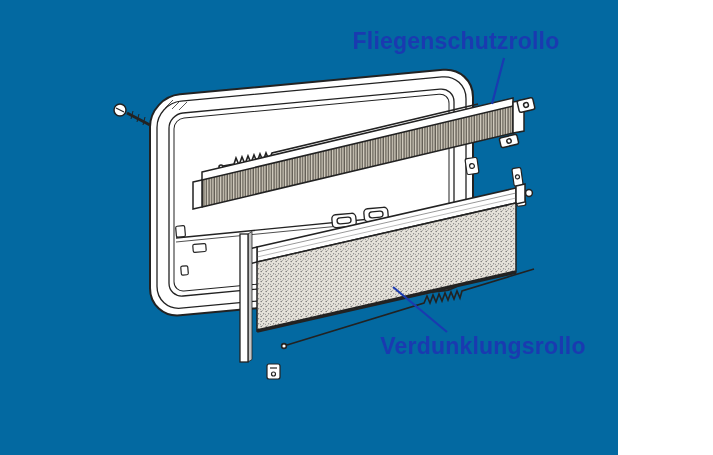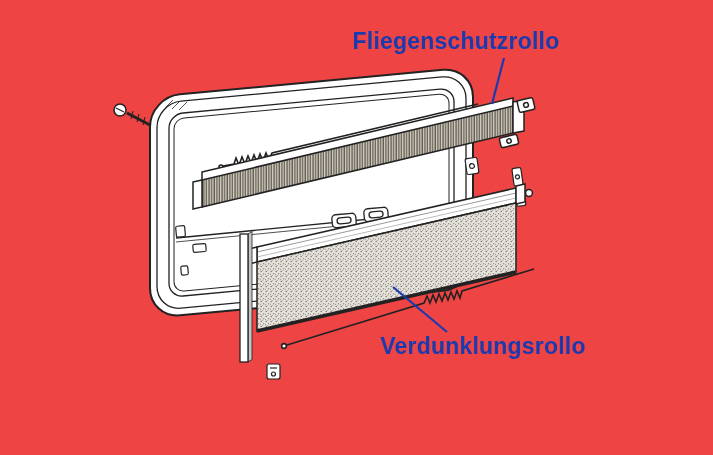--- a/index.html
+++ b/index.html
@@ -3,23 +3,23 @@
 <meta charset="utf-8">
 <style>
   html, body {
     margin: 0;
     padding: 0;
     background: #ffffff;
     font-family: "Liberation Sans", sans-serif;
   }
   .stage {
     position: relative;
-    width: 713px;
+    width: 618px;
     height: 455px;
-    background: #ef4444;
+    background: #0369a1;
     overflow: hidden;
   }
   svg { display: block; }
   .diagram-label {
     font-family: "Liberation Sans", sans-serif;
     font-weight: bold;
     font-size: 23px;
     letter-spacing: 0.2px;
   }
 </style>

